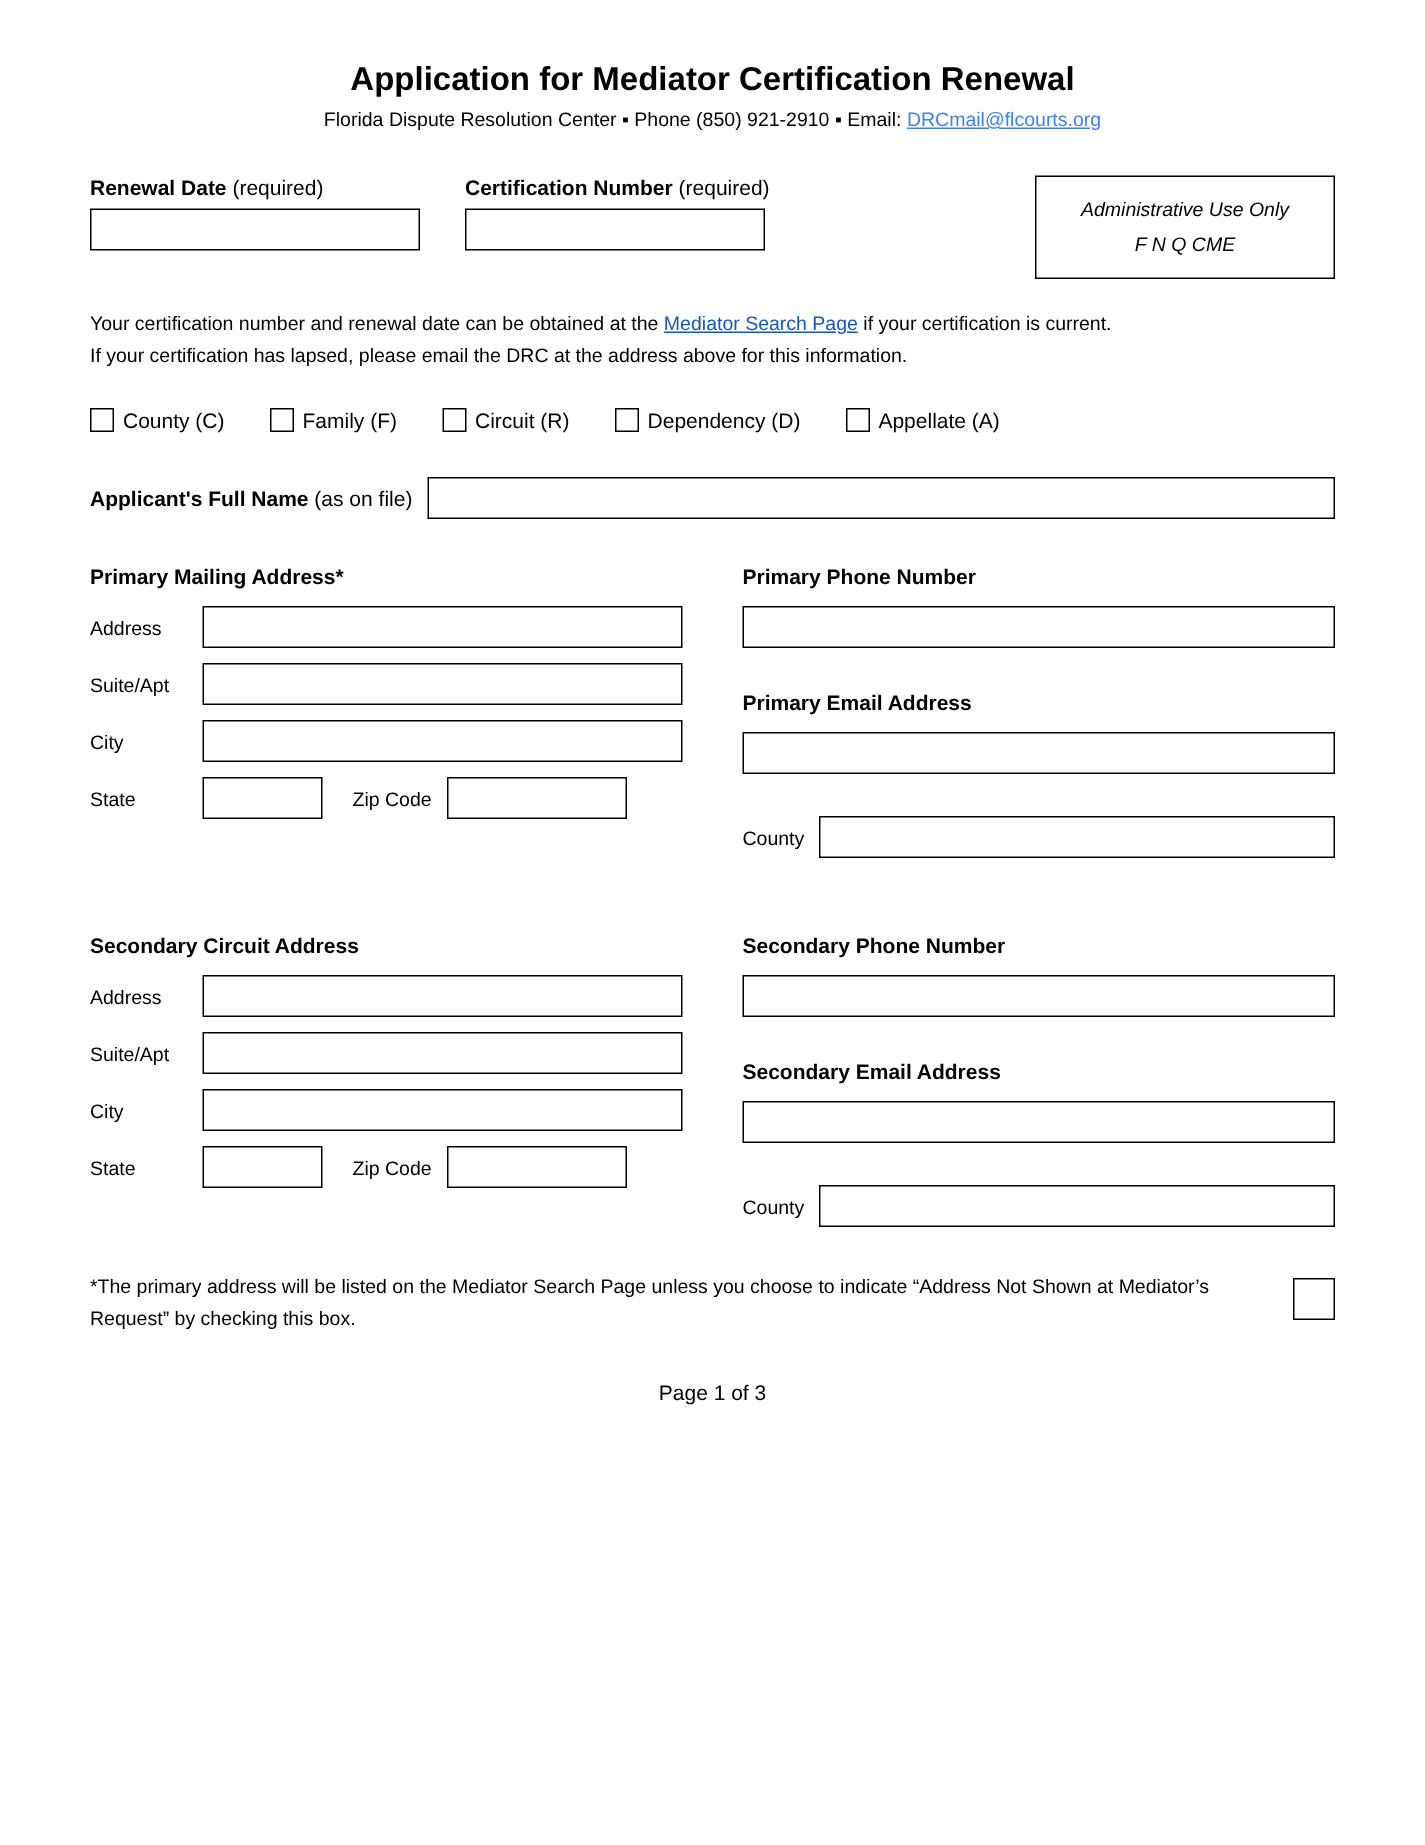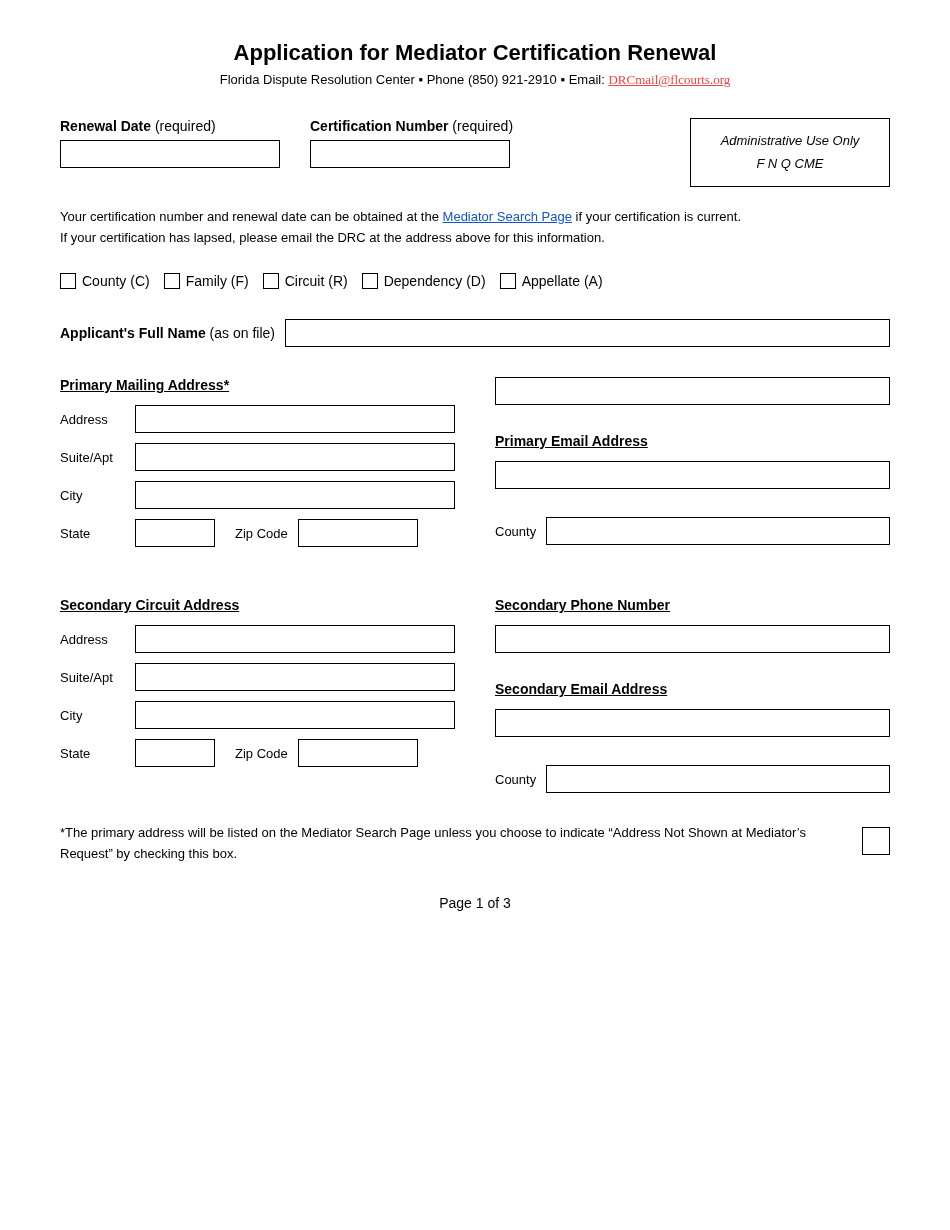--- a/index.html
+++ b/index.html
@@ -17,22 +17,21 @@
       font-size: 22px;
       font-weight: bold;
       margin-bottom: 6px;
     }
     .subtitle {
       text-align: center;
       font-size: 13px;
       margin-bottom: 30px;
     }
     .subtitle a {
-      color: #ef4444;
-      font-family: Liberation Serif, serif;
+      color: #3b82f6;
     }
     .top-section {
       display: flex;
       align-items: flex-start;
       margin-bottom: 20px;
       gap: 20px;
     }
     .cert-fields {
       display: flex;
       gap: 30px;
@@ -82,21 +81,21 @@
     .cert-type-section h3 {
       font-weight: bold;
       font-size: 14px;
       margin-bottom: 10px;
     }
     .cert-type-section h3 span {
       font-weight: normal;
     }
     .checkboxes-row {
       display: flex;
-      gap: 14px;
+      gap: 30px;
       align-items: center;
       flex-wrap: wrap;
     }
     .checkbox-item {
       display: flex;
       align-items: center;
       gap: 6px;
       font-size: 14px;
     }
     .checkbox-item input[type="checkbox"] {
@@ -127,21 +126,20 @@
     .address-col {
       flex: 1;
     }
     .contact-col {
       flex: 1;
     }
     .section-title {
       font-weight: bold;
       font-size: 14px;
       margin-bottom: 12px;
-      text-decoration: underline;
     }
     .form-row {
       display: flex;
       align-items: center;
       gap: 10px;
       margin-bottom: 10px;
     }
     .form-row label {
       width: 65px;
       font-size: 13px;
@@ -300,20 +298,21 @@
     </div>
     <div class="state-zip-row">
       <span class="state-label">State</span>
       <input type="text" class="state-input" style="">
       <span class="zip-label">Zip Code</span>
       <input type="text" class="zip-input" style="">
     </div>
   </div>
 
   <div class="contact-col">
+    <div class="section-title">Primary Phone Number</div>
     <div class="form-row">
       <input type="text" style="flex: 1 1 0%;">
     </div>
     <div class="spacer"></div>
     <div class="section-title">Primary Email Address</div>
     <div class="form-row">
       <input type="text" style="flex: 1 1 0%;">
     </div>
     <div class="spacer"></div>
     <div class="county-row">

